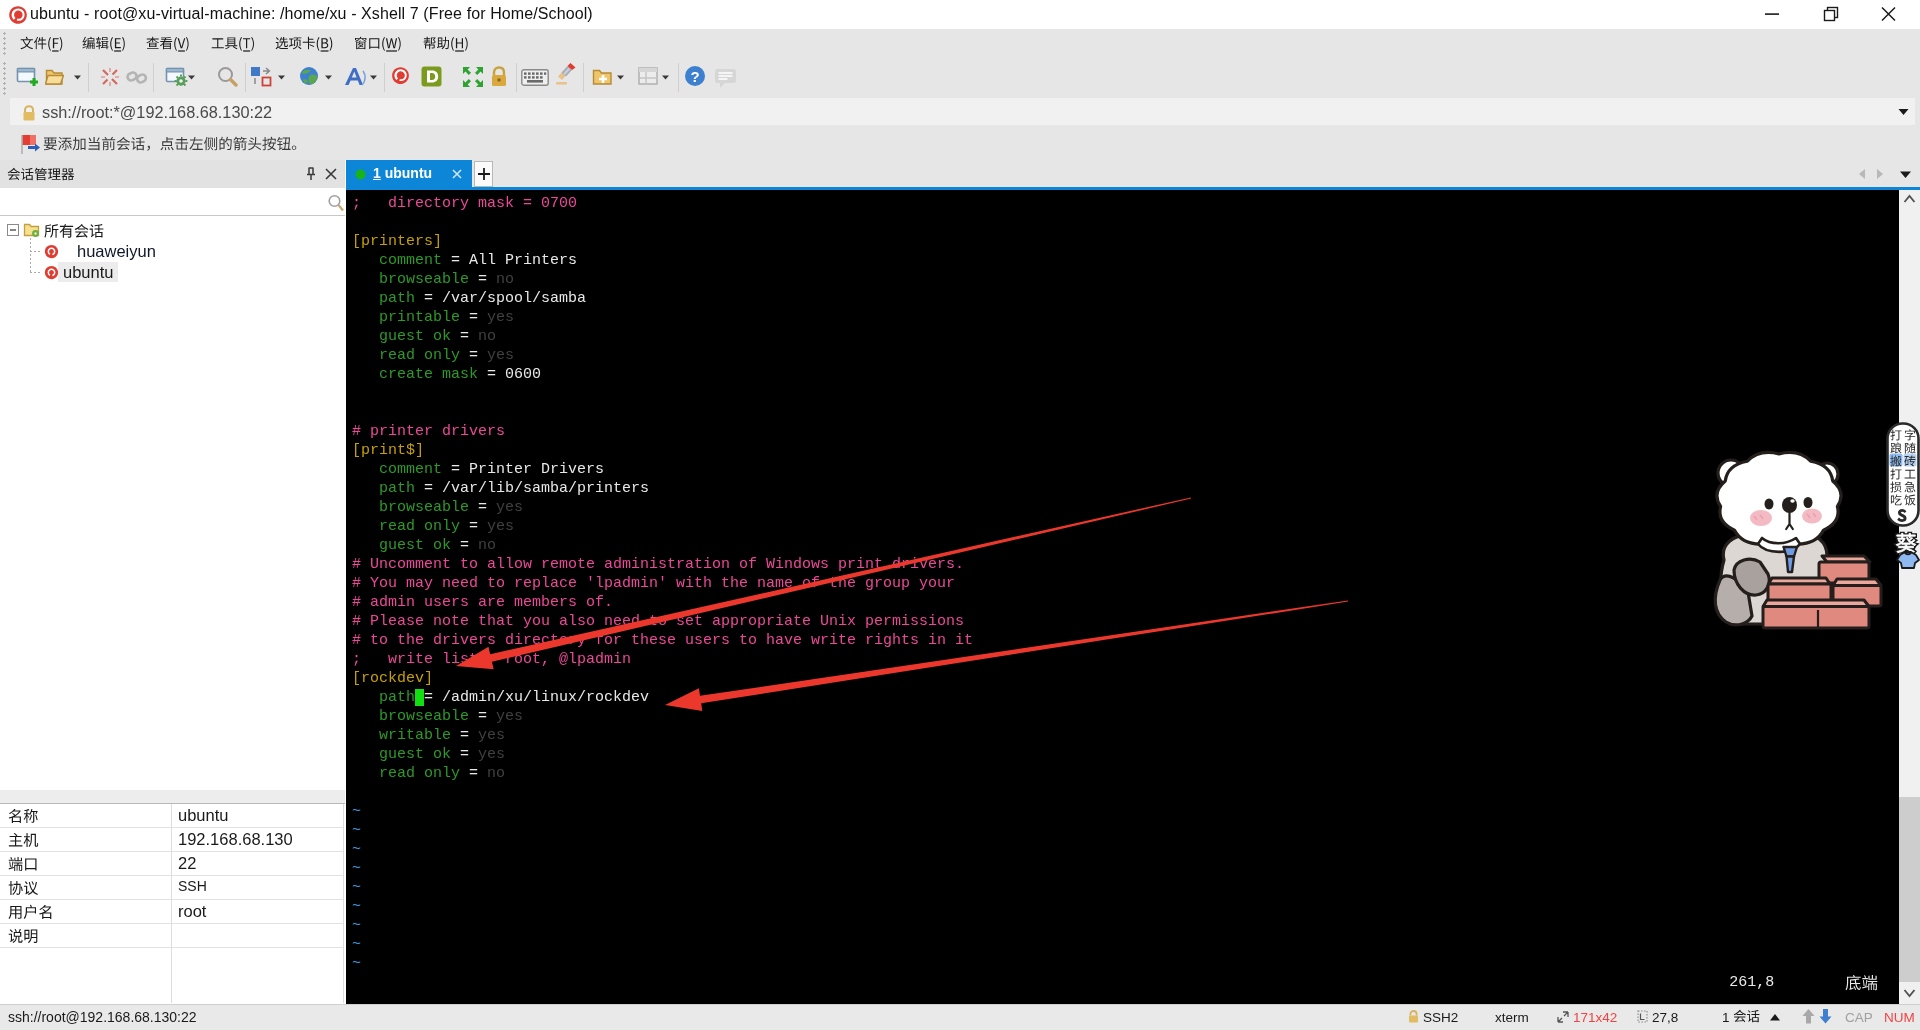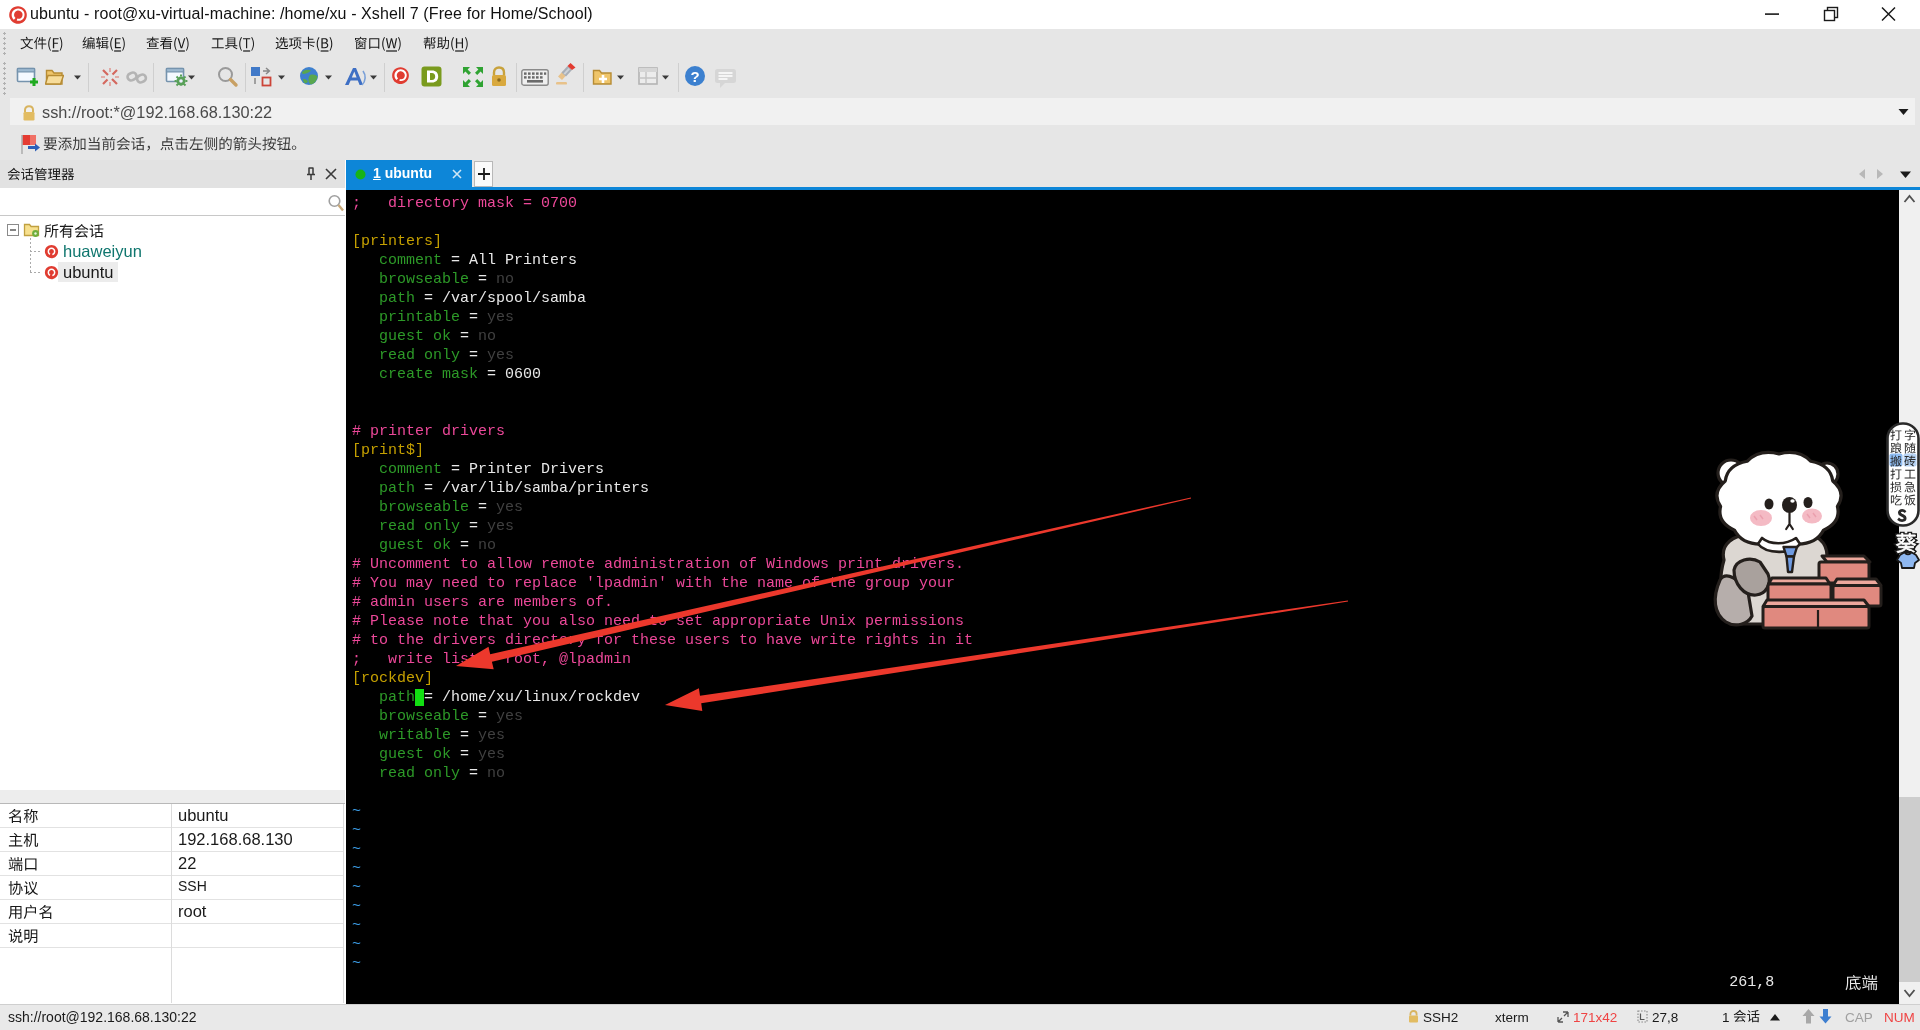--- a/index.html
+++ b/index.html
@@ -249,21 +249,21 @@
       <circle cx="12.5" cy="12.5" r="3.4" fill="#6fae3c"></circle>
       <circle cx="12.5" cy="12.5" r="1.2" fill="#e8f4d8"></circle>
     </svg>
 <svg style="position:absolute;left:44px;top:222.5px" width="62" height="20" viewBox="0 0 62 20">
       <path d="M8.0 2.4V7.4C8.0 9.5 7.8 12.1 6.1 14.0C6.3 14.1 6.8 14.5 6.9 14.7C8.9 12.8 9.2 9.7 9.2 7.4V7.1H11.5V14.7H12.6V7.1H14.4V6.0H9.2V3.2C10.9 3.0 12.8 2.6 14.1 2.0L13.3 1.1C12.1 1.7 9.9 2.1 8.0 2.4ZM2.6 8.1V7.6V5.7H5.5V8.1ZM6.6 1.2C5.4 1.8 3.3 2.2 1.5 2.4V7.6C1.5 9.6 1.4 12.2 0.4 14.0C0.7 14.1 1.2 14.5 1.3 14.7C2.2 13.2 2.5 11.0 2.5 9.1H6.6V4.7H2.6V3.2C4.3 3.0 6.1 2.7 7.3 2.2Z M20.9 0.9C20.7 1.5 20.5 2.2 20.2 2.8H15.9V3.9H19.7C18.8 5.9 17.4 7.7 15.6 8.9C15.8 9.2 16.2 9.6 16.3 9.8C17.3 9.1 18.1 8.3 18.8 7.4V14.7H19.9V11.7H26.2V13.3C26.2 13.5 26.1 13.6 25.9 13.6C25.6 13.6 24.7 13.6 23.7 13.6C23.9 13.9 24.0 14.4 24.1 14.7C25.4 14.7 26.2 14.7 26.7 14.5C27.2 14.3 27.3 13.9 27.3 13.3V5.6H20.0C20.4 5.1 20.7 4.5 21.0 3.9H29.1V2.8H21.4C21.6 2.3 21.8 1.7 22.0 1.2ZM19.9 9.2H26.2V10.7H19.9ZM19.9 8.2V6.7H26.2V8.2Z M32.4 14.4C32.9 14.2 33.8 14.1 41.7 13.4C42.1 13.9 42.4 14.3 42.6 14.7L43.6 14.1C42.9 12.9 41.5 11.3 40.1 10.1L39.2 10.6C39.8 11.2 40.4 11.8 40.9 12.4L34.1 13.0C35.2 12.0 36.2 10.8 37.2 9.5H43.8V8.4H31.3V9.5H35.6C34.6 10.9 33.5 12.1 33.1 12.4C32.6 12.9 32.3 13.1 32.0 13.2C32.1 13.5 32.3 14.1 32.4 14.4ZM37.6 0.9C36.2 2.9 33.6 4.8 30.6 6.1C30.9 6.3 31.3 6.8 31.5 7.0C32.3 6.6 33.2 6.2 34.0 5.7V6.6H41.1V5.6H34.2C35.4 4.7 36.6 3.8 37.5 2.7C38.4 3.7 39.7 4.7 41.1 5.6C41.9 6.1 42.8 6.5 43.6 6.9C43.8 6.6 44.2 6.1 44.4 5.9C42.0 5.0 39.6 3.4 38.2 2.0L38.6 1.4Z M46.5 2.0C47.2 2.7 48.2 3.6 48.6 4.2L49.4 3.4C48.9 2.8 48.0 1.9 47.2 1.3ZM51.3 9.1V14.7H52.4V14.1H57.3V14.6H58.5V9.1H55.4V6.6H59.4V5.5H55.4V2.6C56.6 2.4 57.7 2.2 58.6 1.9L57.8 1.0C56.1 1.6 53.1 2.0 50.5 2.3C50.6 2.6 50.7 3.0 50.8 3.2C51.9 3.1 53.1 3.0 54.3 2.8V5.5H50.5V6.6H54.3V9.1ZM52.4 13.1V10.1H57.3V13.1ZM45.6 5.6V6.7H47.7V11.9C47.7 12.6 47.2 13.2 46.9 13.4C47.1 13.6 47.5 14.0 47.6 14.3C47.8 14.0 48.2 13.7 50.8 11.6C50.7 11.4 50.4 11.0 50.3 10.7L48.8 11.9V5.6Z" fill="#1a1a1a"></path>
     </svg>
 <svg class="abs" style="left:44px;top:244px" width="15" height="15" viewBox="0 0 20 20">
       <path d="M10 1.2 C14.9 1.2 18.8 5.1 18.8 10 C18.8 14.2 16 17.6 12.2 18.6 C10.5 19 8.6 18.9 7 18.3 C4.2 17.2 2.1 14.9 1.4 12 C0.8 9.2 1.5 6.2 3.4 4 C5.1 2.2 7.5 1.2 10 1.2 Z" fill="#e03c31"></path>
       <path d="M10 4.8 C12.9 4.8 15.2 7.1 15.2 10 C15.2 12.4 13.6 14.4 11.4 15 L10.8 13 C12.2 12.6 13.2 11.4 13.2 10 C13.2 8.2 11.8 6.8 10 6.8 C8.2 6.8 6.8 8.2 6.8 10 C6.8 11.2 7.5 12.3 8.5 12.8 L7.5 14.6 C5.9 13.7 4.8 12 4.8 10 C4.8 7.1 7.1 4.8 10 4.8 Z" fill="#fff"></path>
     </svg>
-<div class="abs" style="left:63px;top:242px;font-size:16.5px;color:#0f766e">huaweiyun</div>
+<div class="abs" style="left:77px;top:242px;font-size:16.5px;color:#0f172a">huaweiyun</div>
 <div class="abs" style="left:58px;top:262px;width:60px;height:20px;background:#ececec"></div>
 <svg class="abs" style="left:44px;top:265px" width="15" height="15" viewBox="0 0 20 20">
       <path d="M10 1.2 C14.9 1.2 18.8 5.1 18.8 10 C18.8 14.2 16 17.6 12.2 18.6 C10.5 19 8.6 18.9 7 18.3 C4.2 17.2 2.1 14.9 1.4 12 C0.8 9.2 1.5 6.2 3.4 4 C5.1 2.2 7.5 1.2 10 1.2 Z" fill="#e03c31"></path>
       <path d="M10 4.8 C12.9 4.8 15.2 7.1 15.2 10 C15.2 12.4 13.6 14.4 11.4 15 L10.8 13 C12.2 12.6 13.2 11.4 13.2 10 C13.2 8.2 11.8 6.8 10 6.8 C8.2 6.8 6.8 8.2 6.8 10 C6.8 11.2 7.5 12.3 8.5 12.8 L7.5 14.6 C5.9 13.7 4.8 12 4.8 10 C4.8 7.1 7.1 4.8 10 4.8 Z" fill="#fff"></path>
     </svg>
 <div class="abs" style="left:63px;top:263px;font-size:16.5px;color:#1a1a1a">ubuntu</div>
 <div class="abs" style="left:0;top:790px;width:345px;height:13px;background:#ededed"></div>
 <div class="abs" style="left:0;top:803px;width:345px;height:200px;background:#fff;border-top:1px solid #b8b8b8"></div>
 <div class="abs" style="left:0;top:827px;width:343px;height:1px;background:#e2e2e2"></div>
 <svg style="position:absolute;left:8px;top:808.3px" width="32" height="20" viewBox="0 0 32 20">
@@ -334,21 +334,21 @@
 <div class="tl" style="top:497.5px"><span class="g">   browseable</span><span class="w"> = </span><span class="r">yes</span></div>
 <div class="tl" style="top:516.5px"><span class="g">   read only</span><span class="w"> = </span><span class="r">yes</span></div>
 <div class="tl" style="top:535.5px"><span class="g">   guest ok</span><span class="w"> = </span><span class="r">no</span></div>
 <div class="tl" style="top:554.5px"><span class="b"># Uncomment to allow remote administration of Windows print drivers.</span></div>
 <div class="tl" style="top:573.5px"><span class="b"># You may need to replace 'lpadmin' with the name of the group your</span></div>
 <div class="tl" style="top:592.5px"><span class="b"># admin users are members of.</span></div>
 <div class="tl" style="top:611.5px"><span class="b"># Please note that you also need to set appropriate Unix permissions</span></div>
 <div class="tl" style="top:630.5px"><span class="b"># to the drivers directory for these users to have write rights in it</span></div>
 <div class="tl" style="top:649.5px"><span class="b">;   write list = root, @lpadmin</span></div>
 <div class="tl" style="top:668.5px"><span class="y">[rockdev]</span></div>
-<div class="tl" style="top:687.5px"><span class="g">   path</span><span class="cur"> </span><span class="w">= /home/xu/linux/rockdev</span></div>
+<div class="tl" style="top:687.5px"><span class="g">   path</span><span class="cur"> </span><span class="w">= /admin/xu/linux/rockdev</span></div>
 <div class="tl" style="top:706.5px"><span class="g">   browseable</span><span class="w"> = </span><span class="r">yes</span></div>
 <div class="tl" style="top:725.5px"><span class="g">   writable</span><span class="w"> = </span><span class="r">yes</span></div>
 <div class="tl" style="top:744.5px"><span class="g">   guest ok</span><span class="w"> = </span><span class="r">yes</span></div>
 <div class="tl" style="top:763.5px"><span class="g">   read only</span><span class="w"> = </span><span class="r">no</span></div>
 <div class="tl" style="top:801.5px"><span class="t">~</span></div>
 <div class="tl" style="top:820.5px"><span class="t">~</span></div>
 <div class="tl" style="top:839.5px"><span class="t">~</span></div>
 <div class="tl" style="top:858.5px"><span class="t">~</span></div>
 <div class="tl" style="top:877.5px"><span class="t">~</span></div>
 <div class="tl" style="top:896.5px"><span class="t">~</span></div>

